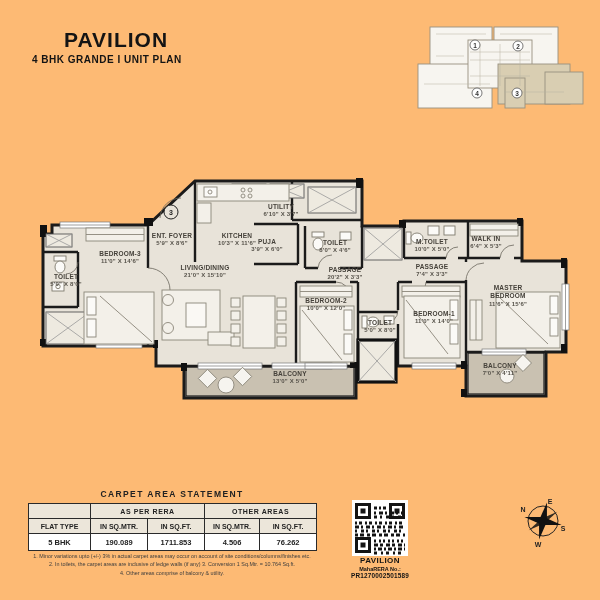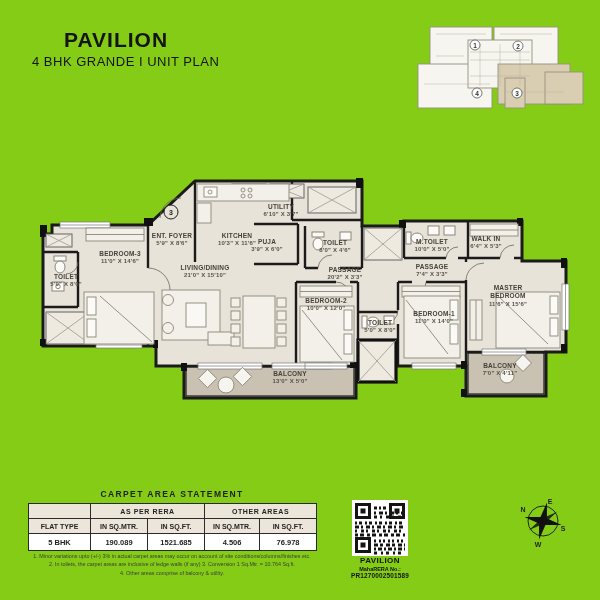--- a/index.html
+++ b/index.html
@@ -1,22 +1,22 @@
 <!DOCTYPE html>
 <html><head>
 <meta charset="utf-8">
 <style>
   html,body{margin:0;padding:0;background:#fff;}
-  .page{position:relative;width:600px;height:600px;background:#84cc16;overflow:hidden;
+  .page{position:relative;width:600px;height:600px;background:#fdba74;overflow:hidden;
         font-family:"Liberation Sans",sans-serif;}
   .scene{position:absolute;left:0;top:0;width:600px;height:600px;}
   
   .hdr{position:absolute;left:32px;top:28px;z-index:5;}
   .hdr h1{margin:0;font-size:21px;font-weight:bold;letter-spacing:1px;color:#141414;padding-left:32px;}
-  .hdr .sub{margin-top:2px;font-size:13px;font-weight:normal;letter-spacing:.5px;color:#141414;}
+  .hdr .sub{margin-top:2px;font-size:10px;font-weight:bold;letter-spacing:.5px;color:#141414;}
   
   .room-label{position:absolute;transform:translate(-50%,-50%);text-align:center;z-index:4;
               color:#45413a;font-weight:bold;font-size:6.5px;line-height:1.3;letter-spacing:.2px;white-space:nowrap;}
   .room-label .nm{display:block;}
   .room-label .dims{display:block;font-size:6px;color:#56524a;}
   .room-label.wrap{white-space:normal;width:52px;}
   .entry-marker{position:absolute;transform:translate(-50%,-50%);width:13px;height:13px;border:1.2px solid #222;
                 border-radius:50%;background:#e8e3d9;z-index:4;display:flex;align-items:center;justify-content:center;
                 font-size:7px;font-weight:bold;color:#222;}
   
@@ -427,23 +427,23 @@
       <tr class="hd">
         <td>FLAT TYPE</td>
         <td>IN SQ.MTR.</td>
         <td>IN SQ.FT.</td>
         <td>IN SQ.MTR.</td>
         <td>IN SQ.FT.</td>
       </tr>
       <tr class="dat">
         <td>5 BHK</td>
         <td>190.089</td>
-        <td>1521.685</td>
+        <td>1711.853</td>
         <td>4.506</td>
-        <td>76.978</td>
+        <td>76.262</td>
       </tr>
     </tbody>
       </table>
   </div>
 
   <div class="notes">
     <div>1. Minor variations upto (+/-) 3% in actual carpet areas may occur on account of site conditions/columns/finishes etc.</div>
     <div>2. In toilets, the carpet areas are inclusive of ledge walls (if any) 3. Conversion 1 Sq.Mtr. = 10.764 Sq.ft.</div>
     <div>4. Other areas comprise of balcony &amp; utility.</div>
   </div>

